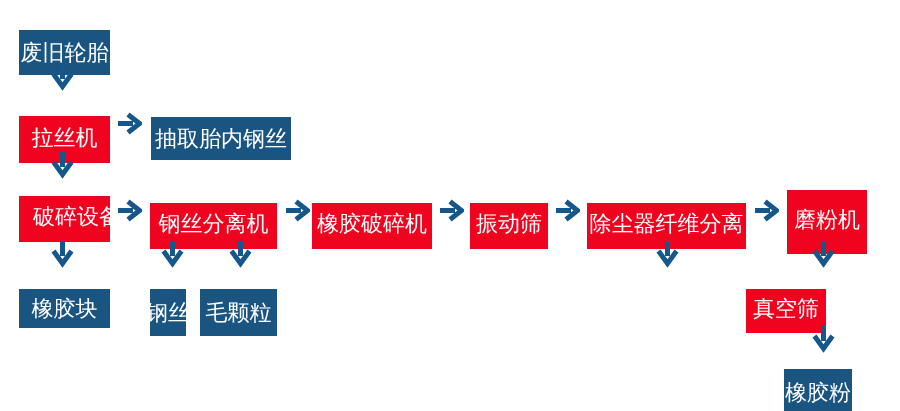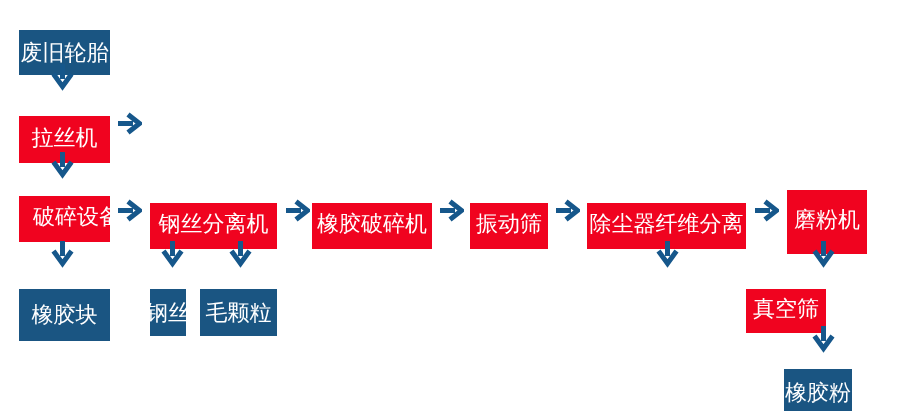--- a/index.html
+++ b/index.html
@@ -57,20 +57,21 @@
   </div>
 
   <div class="node red" style="left:19px; top:100px; width:91px; height:47px;">拉丝机</div>
 
   <div class="arrow" style="left:118px; top:112px;">
     <svg width="24" height="23" viewBox="0 0 24 23">
         <path d="M0 11.5 H15 M10 2.5 L21.5 11.5 L10 20.5" fill="none" stroke="currentColor" stroke-width="5"></path>
       </svg>
   </div>
 
+  <div class="node blue" style="left:151px; top:101px; width:140px; height:43px;">抽取胎内钢丝</div>
 
   <div class="arrow" style="left:51px; top:152px;">
     <svg width="23" height="27" viewBox="0 0 23 27">
         <path d="M11.5 0 V15 M2.5 10 L11.5 22.5 L20.5 10" fill="none" stroke="currentColor" stroke-width="5"></path>
       </svg>
   </div>
 
   <div class="node red" style="left:19px; top:180px; width:91px; height:46px;padding-left:25px;">破碎设备</div>
 
   <div class="arrow" style="left:118px; top:199px;">
@@ -132,21 +133,21 @@
     <svg width="23" height="27" viewBox="0 0 23 27">
         <path d="M11.5 0 V15 M2.5 10 L11.5 22.5 L20.5 10" fill="none" stroke="currentColor" stroke-width="5"></path>
       </svg>
   </div>
   <div class="arrow" style="left:812px; top:241px;">
     <svg width="23" height="27" viewBox="0 0 23 27">
         <path d="M11.5 0 V15 M2.5 10 L11.5 22.5 L20.5 10" fill="none" stroke="currentColor" stroke-width="5"></path>
       </svg>
   </div>
 
-  <div class="node blue" style="left:19px; top:273px; width:91px; height:52px;text-align:right;">橡胶块</div>
+  <div class="node blue" style="left:19px; top:273px; width:91px; height:39px;text-align:right;">橡胶块</div>
 
   <div class="node blue" style="left:150px; top:273px; width:36px; height:47px;">钢丝</div>
 
   <div class="node blue" style="left:200px; top:273px; width:77px; height:47px;">毛颗粒</div>
 
 
   <div class="node red" style="left:746px; top:273px; width:80px; height:44px;">真空筛</div>
 
   <div class="arrow" style="left:812px; top:326px;">
     <svg width="23" height="27" viewBox="0 0 23 27">

